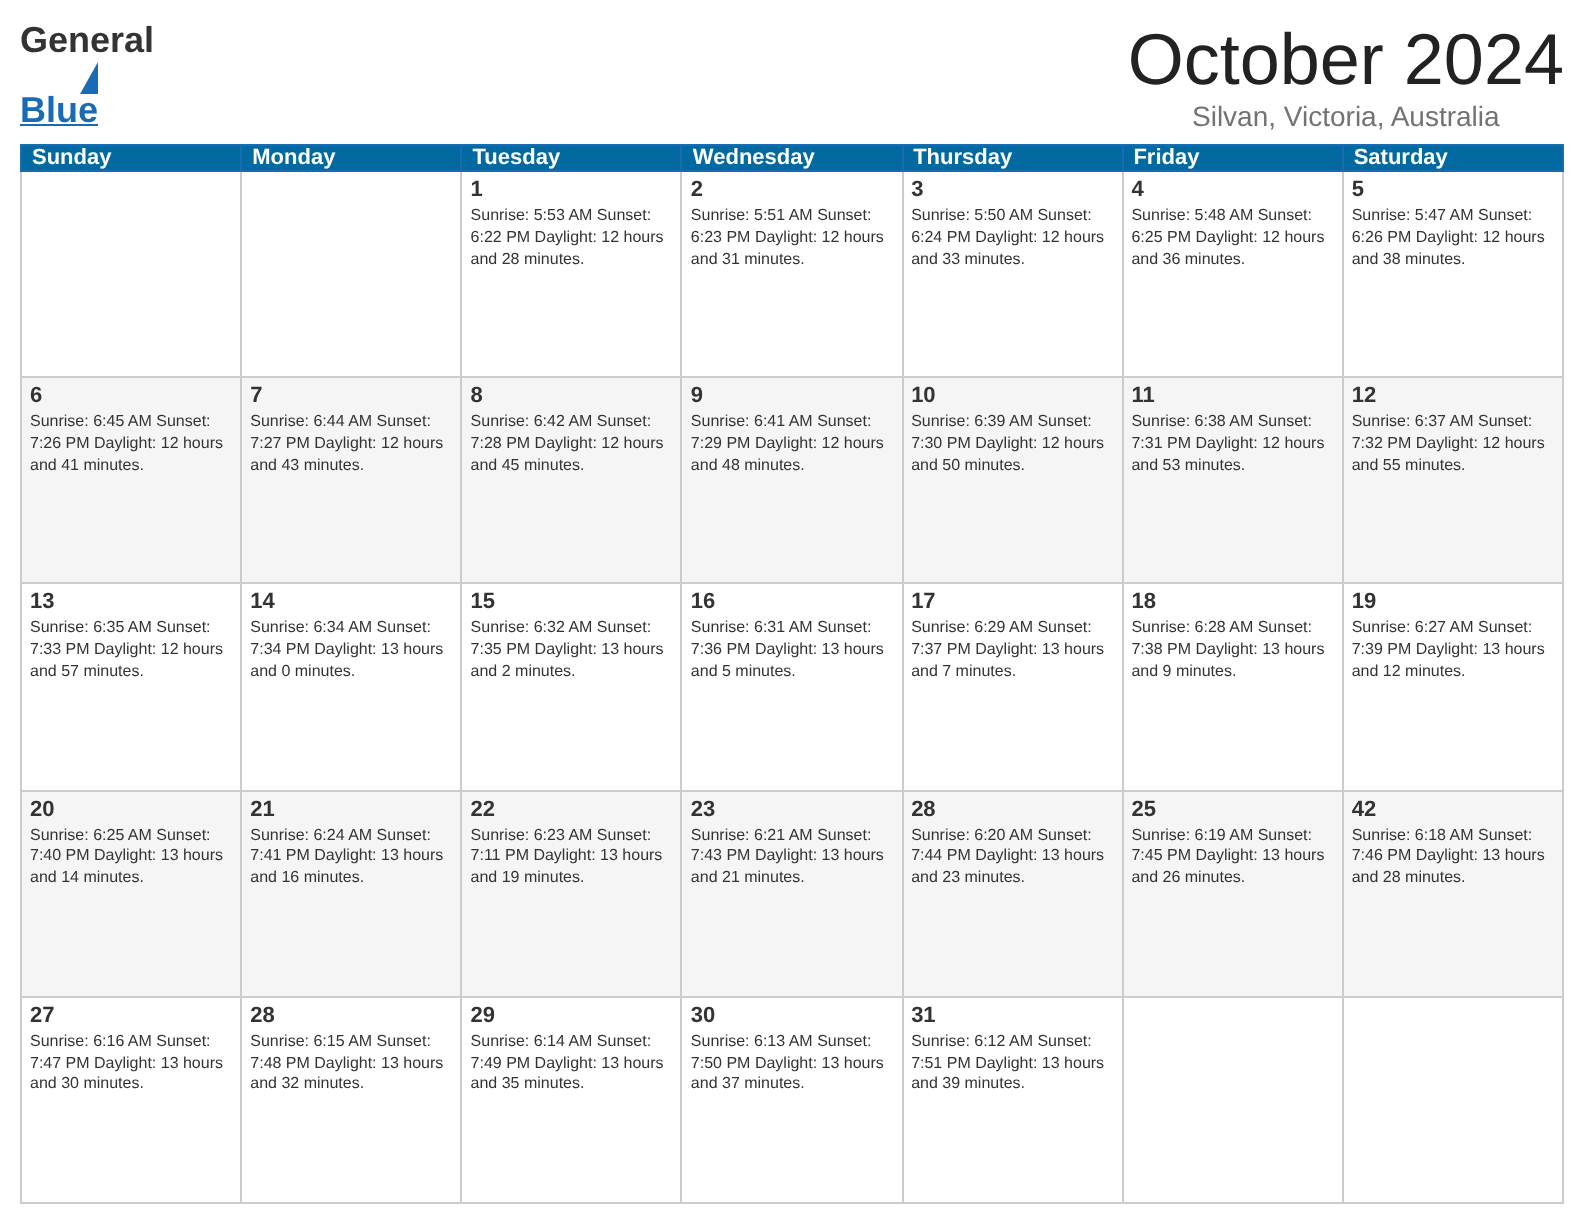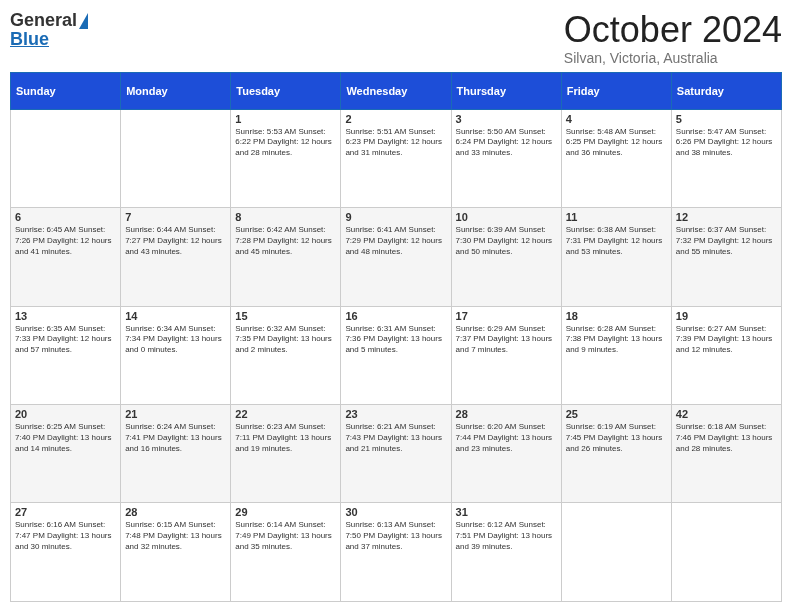--- a/index.html
+++ b/index.html
@@ -24,46 +24,46 @@
       margin-bottom: 6px;
     }
     .logo {
       display: flex;
       flex-direction: column;
       align-items: flex-start;
     }
     .logo-general { color: #333; }
     .logo-blue { color: #1a6bb5; }
     .title-block {
-      text-align: left;
+      text-align: center;
     }
     .month-title {
       font-size: 36px;
       font-weight: normal;
       color: #222;
       line-height: 1.1;
     }
     .location {
       font-size: 14px;
       color: #737373;
     }
     .calendar {
       flex: 1;
       border: 1px solid #ccc;
       border-collapse: collapse;
       width: 100%;
       table-layout: fixed;
     }
     .calendar th {
-      background-color: #1d4ed8;
+      background-color: #0369a1;
       color: #fff;
       font-size: 11px;
       font-weight: bold;
       text-align: left;
-      padding: 12px 5px;
+      padding: 0 5px;
       border: 1px solid #1a6bb5;
     }
     .calendar td {
       vertical-align: top;
       border: 1px solid #ccc;
       padding: 3px 4px;
       font-size: 8.5px;
       color: #333;
       height: 85px;
     }
@@ -80,21 +80,21 @@
     }
     .empty { background: #fff; }
     .row-alt { background: #f5f5f5; }
   </style>
 </head>
 <body>
 
 <div class="page">
   <div class="header">
     <div class="logo">
-      <div style="display:flex;align-items:center;">
+      <div style="display:flex;align-items:center;flex-direction:column;">
         <span class="logo-general" style="font-size:18px;font-weight:bold;color:#333;">General</span>
         <span style="display:inline-block;width:0;height:0;border-left:9px solid transparent;border-bottom:16px solid #1a6bb5;margin-left:2px;"></span>
       </div>
       <span class="logo-blue" style="font-size:18px;font-weight:bold;color:#1a6bb5;margin-top:-2px;text-decoration:underline;">Blue</span>
     </div>
     <div class="title-block">
       <div class="month-title">October 2024</div>
       <div class="location">Silvan, Victoria, Australia</div>
     </div>
   </div>

